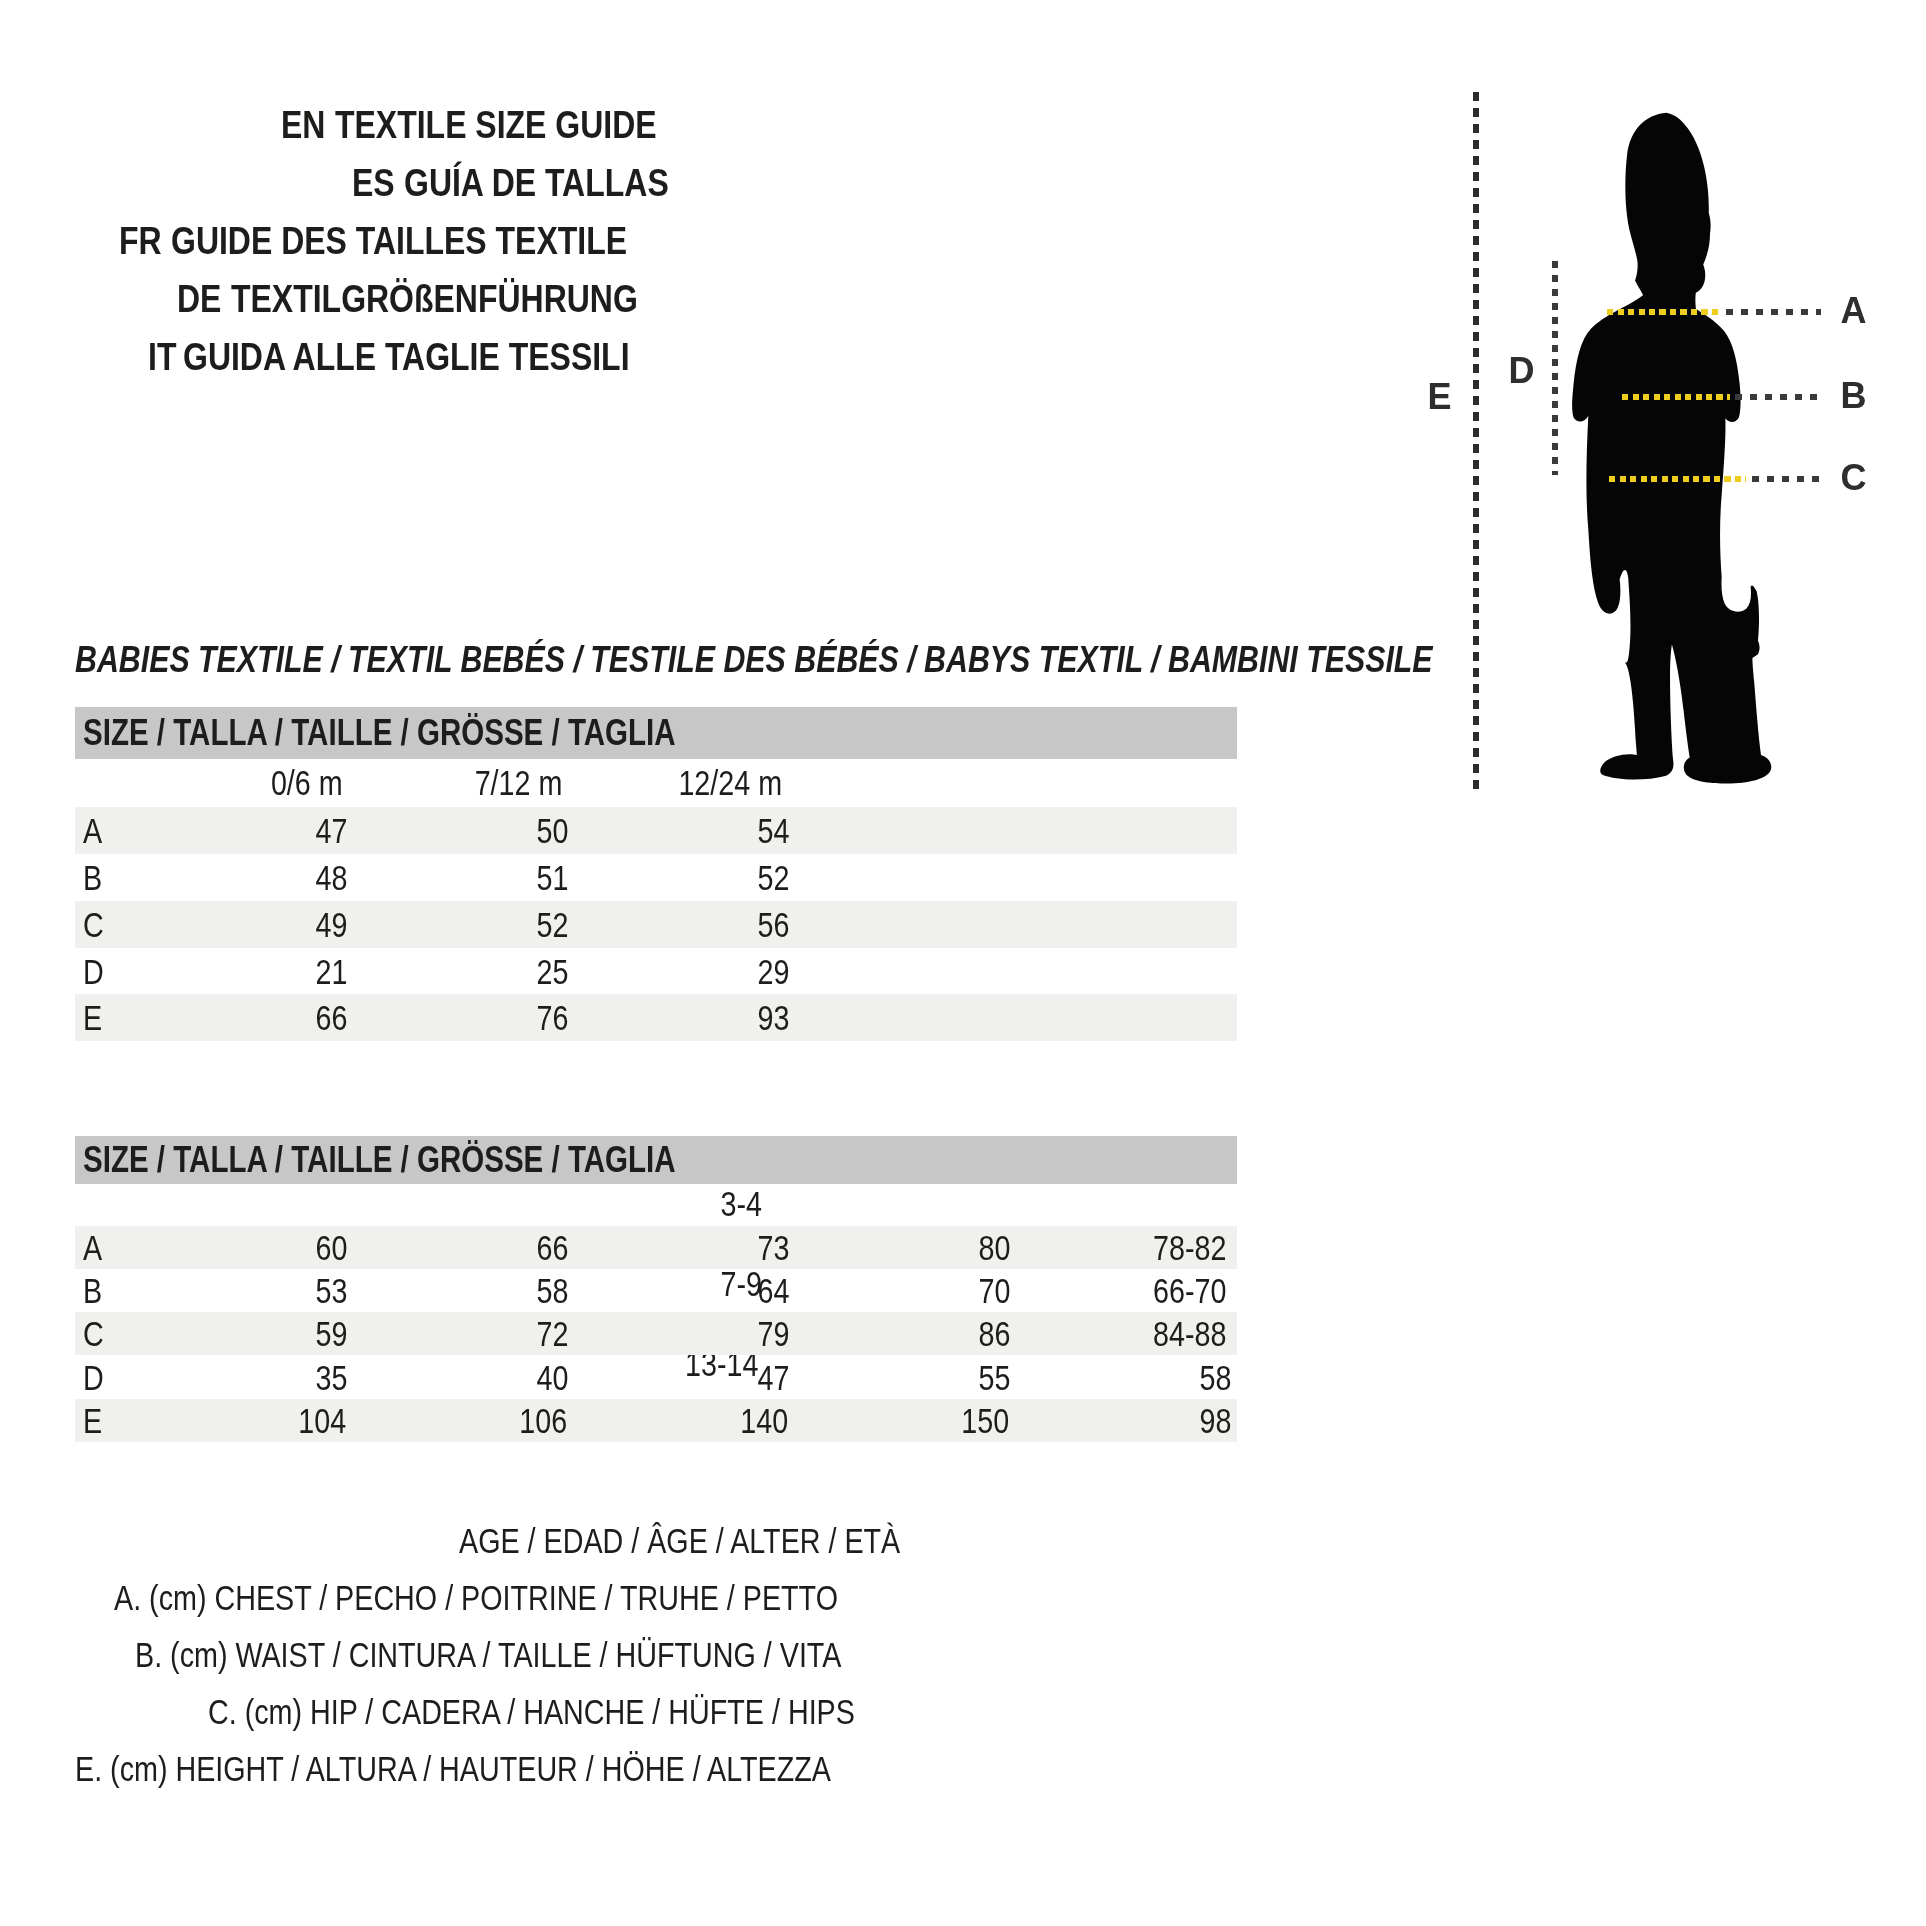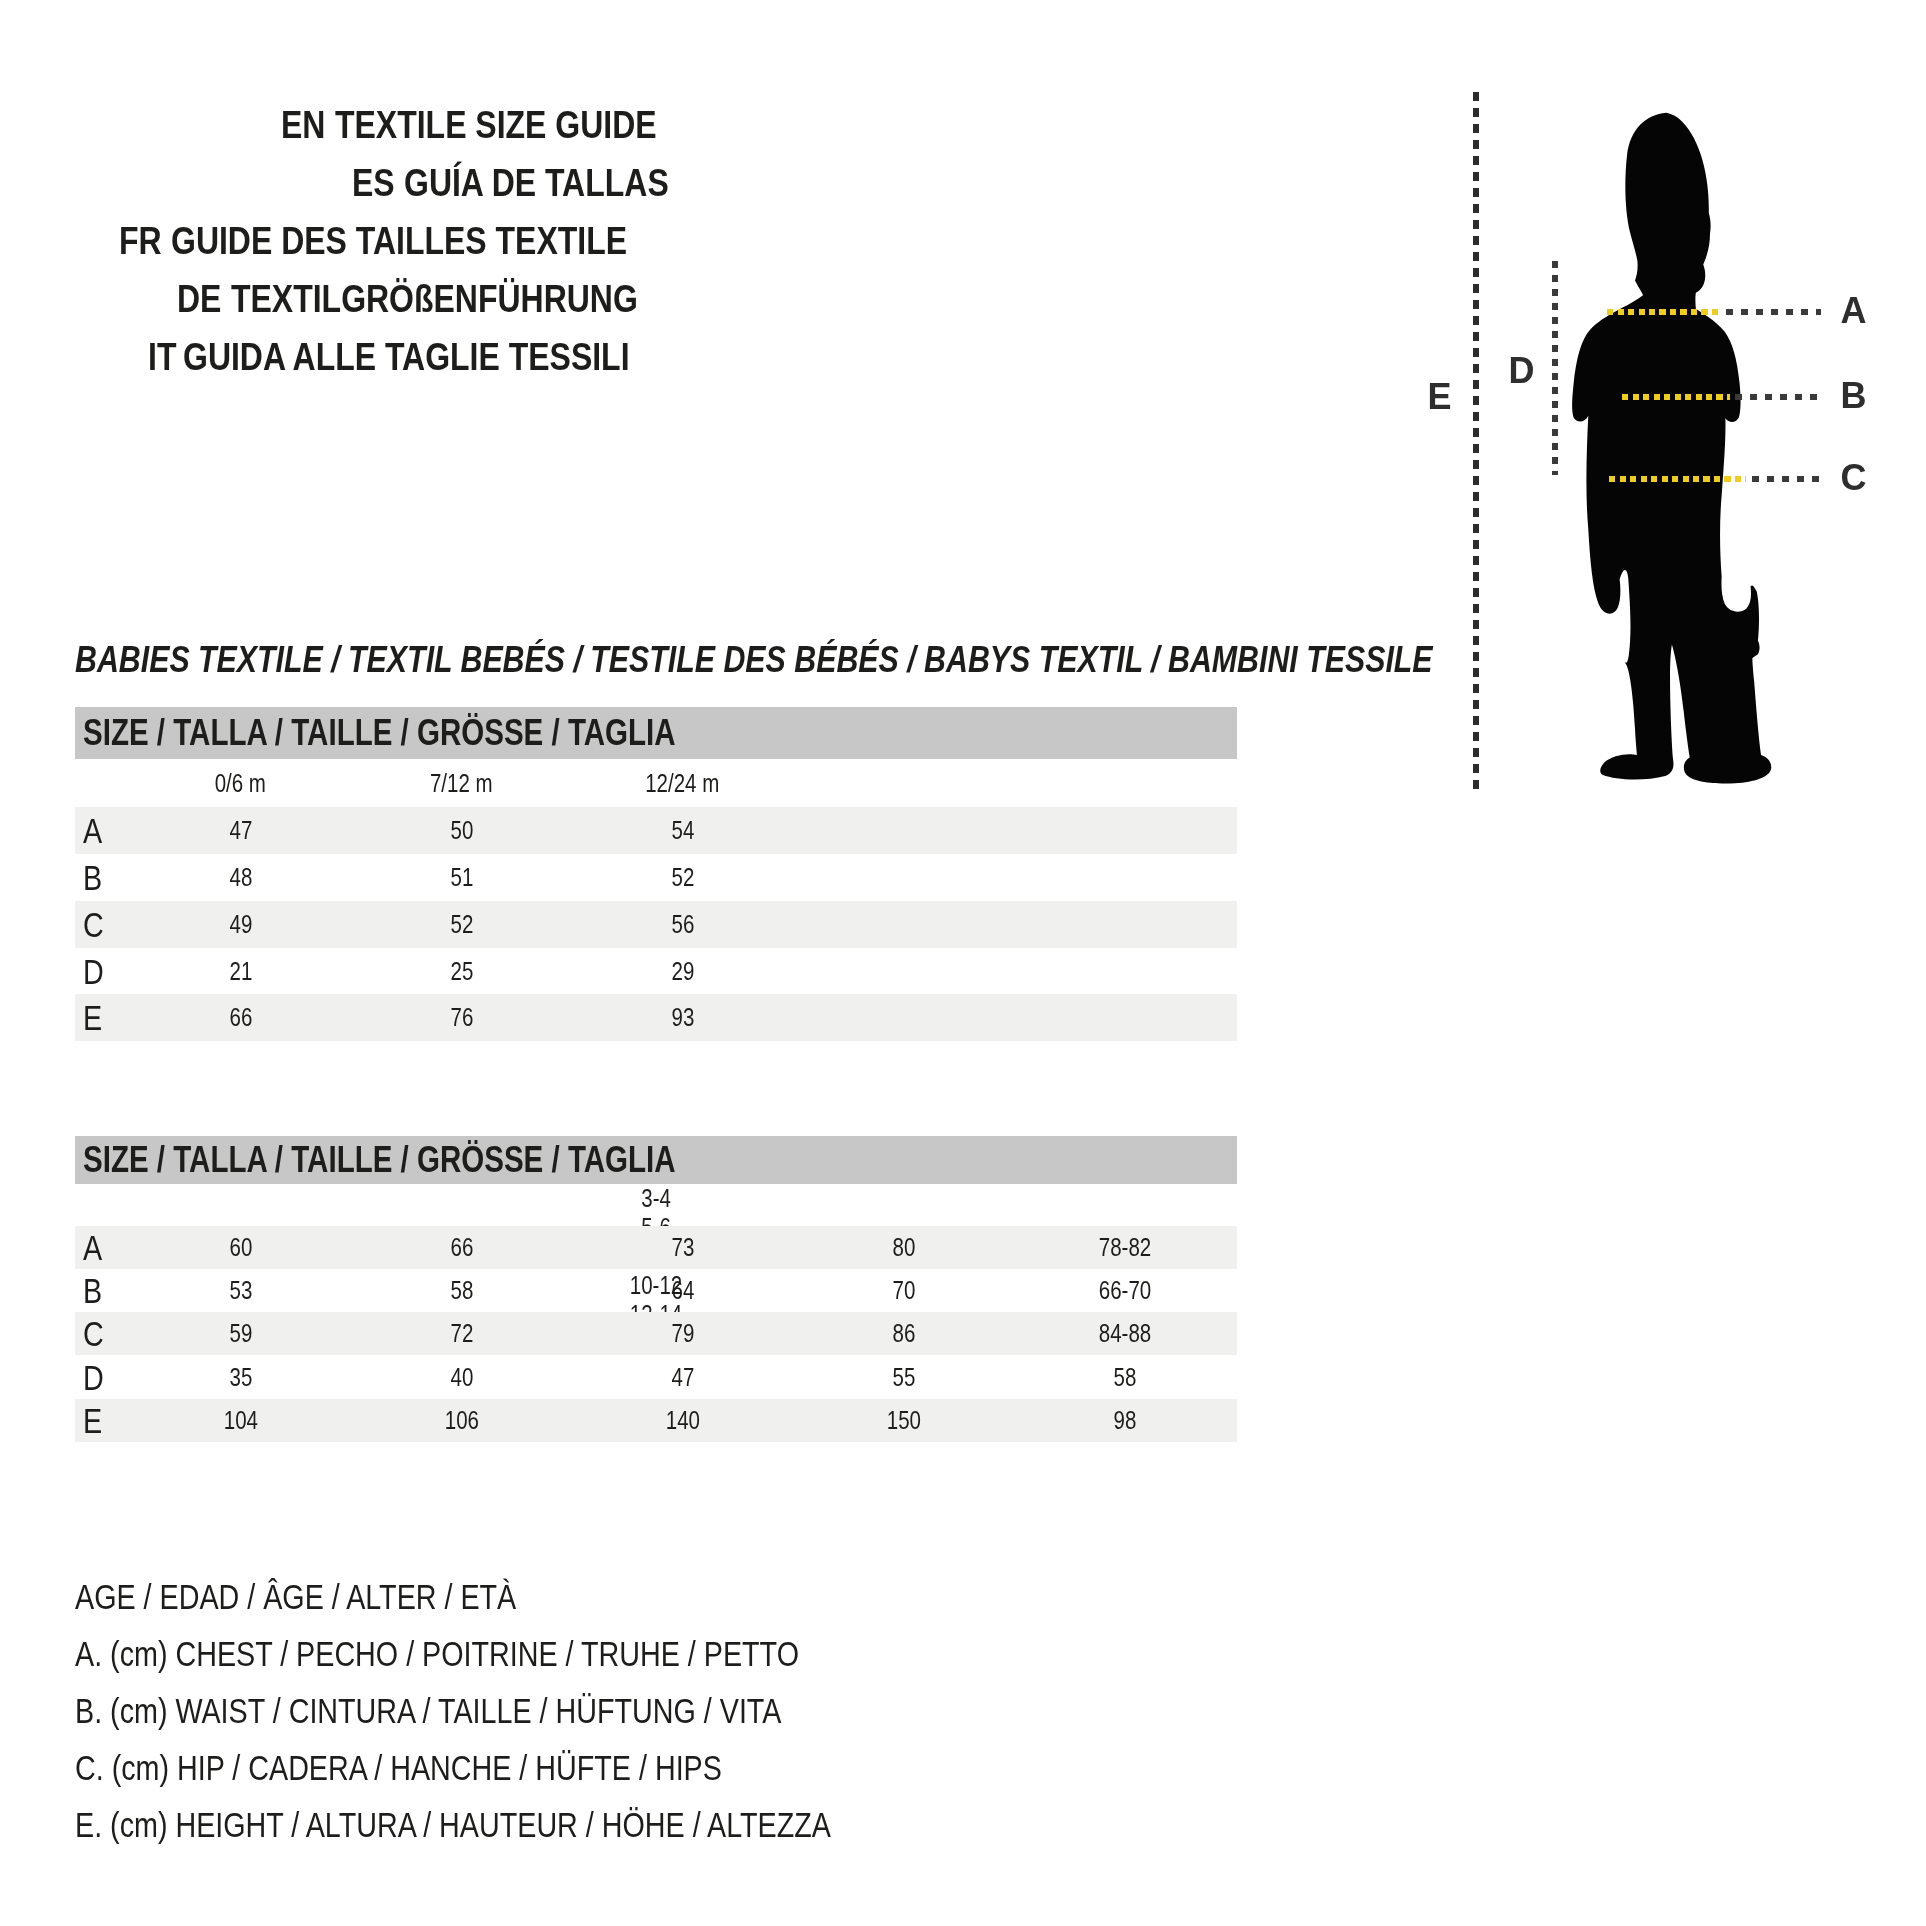--- a/index.html
+++ b/index.html
@@ -19,21 +19,21 @@
 
   
   .sec-title { font-size:37px; font-weight:700; line-height:38px;font-style:italic; }
 
   
   .bar { background:#c7c7c7; display:flex; align-items:center; }
   .bar-text { font-size:36px; font-weight:700; padding-left:8px; }
   .trow { position:absolute; left:75px; width:1162px; display:flex; align-items:center; }
   .shade { background:#f0f0ef; }
   .rlabel { width:55px; padding-left:8px; font-size:35px; box-sizing:border-box; }
-  .tcell  { width:221px; text-align:center; font-size:25px; }
+  .tcell  { width:221px; text-align:right; font-size:35px; }
 
   
   .legend-line { height:57px; line-height:57px; font-size:35px; }
 
   
   .vdash-e { width:6.2px; background:repeating-linear-gradient(180deg,#2c2c2c 0 8.6px,transparent 8.6px 16px); }
   .vdash-d { width:5.5px;  background:repeating-linear-gradient(180deg,#3a3a3a 0 7.4px,transparent 7.4px 14px); }
   .hdash-y { height:5.5px; background:repeating-linear-gradient(90deg,#eecd1e 0 6.2px,transparent 6.2px 10.5px); }
   .hdash-k { height:5.5px; background:repeating-linear-gradient(90deg,#3a3a3a 0 7.4px,transparent 7.4px 15px); }
   .fig-label { width:39px; text-align:center; font-size:36px; font-weight:700; color:#2e2e2e; }
@@ -199,21 +199,21 @@
   </div>
   <div class="trow shade" style="top:1399px; height:43px;">
     <span class="rlabel"><span class="cond">E</span></span>
     <span class="tcell"><span class="condc">104</span></span>
     <span class="tcell"><span class="condc">106</span></span>
     <span class="tcell"><span class="condc">140</span></span>
     <span class="tcell"><span class="condc">150</span></span>
     <span class="tcell"><span class="condc">98</span></span>
   </div>
 
-  <div class="abs" style="left:75px; top:1568px;">
+  <div class="abs" style="left:75px; top:1512px;text-align:right;">
     <div class="legend-line"><span class="cond">AGE / EDAD / ÂGE / ALTER / ETÀ</span></div>
     <div class="legend-line"><span class="cond">A. (cm) CHEST / PECHO / POITRINE / TRUHE / PETTO</span></div>
     <div class="legend-line"><span class="cond">B. (cm) WAIST / CINTURA / TAILLE / HÜFTUNG / VITA</span></div>
     <div class="legend-line"><span class="cond">C. (cm) HIP / CADERA / HANCHE / HÜFTE / HIPS</span></div>
     <div class="legend-line"><span class="cond">E. (cm) HEIGHT / ALTURA / HAUTEUR / HÖHE / ALTEZZA</span></div>
   </div>
 
 </div>
 
 

